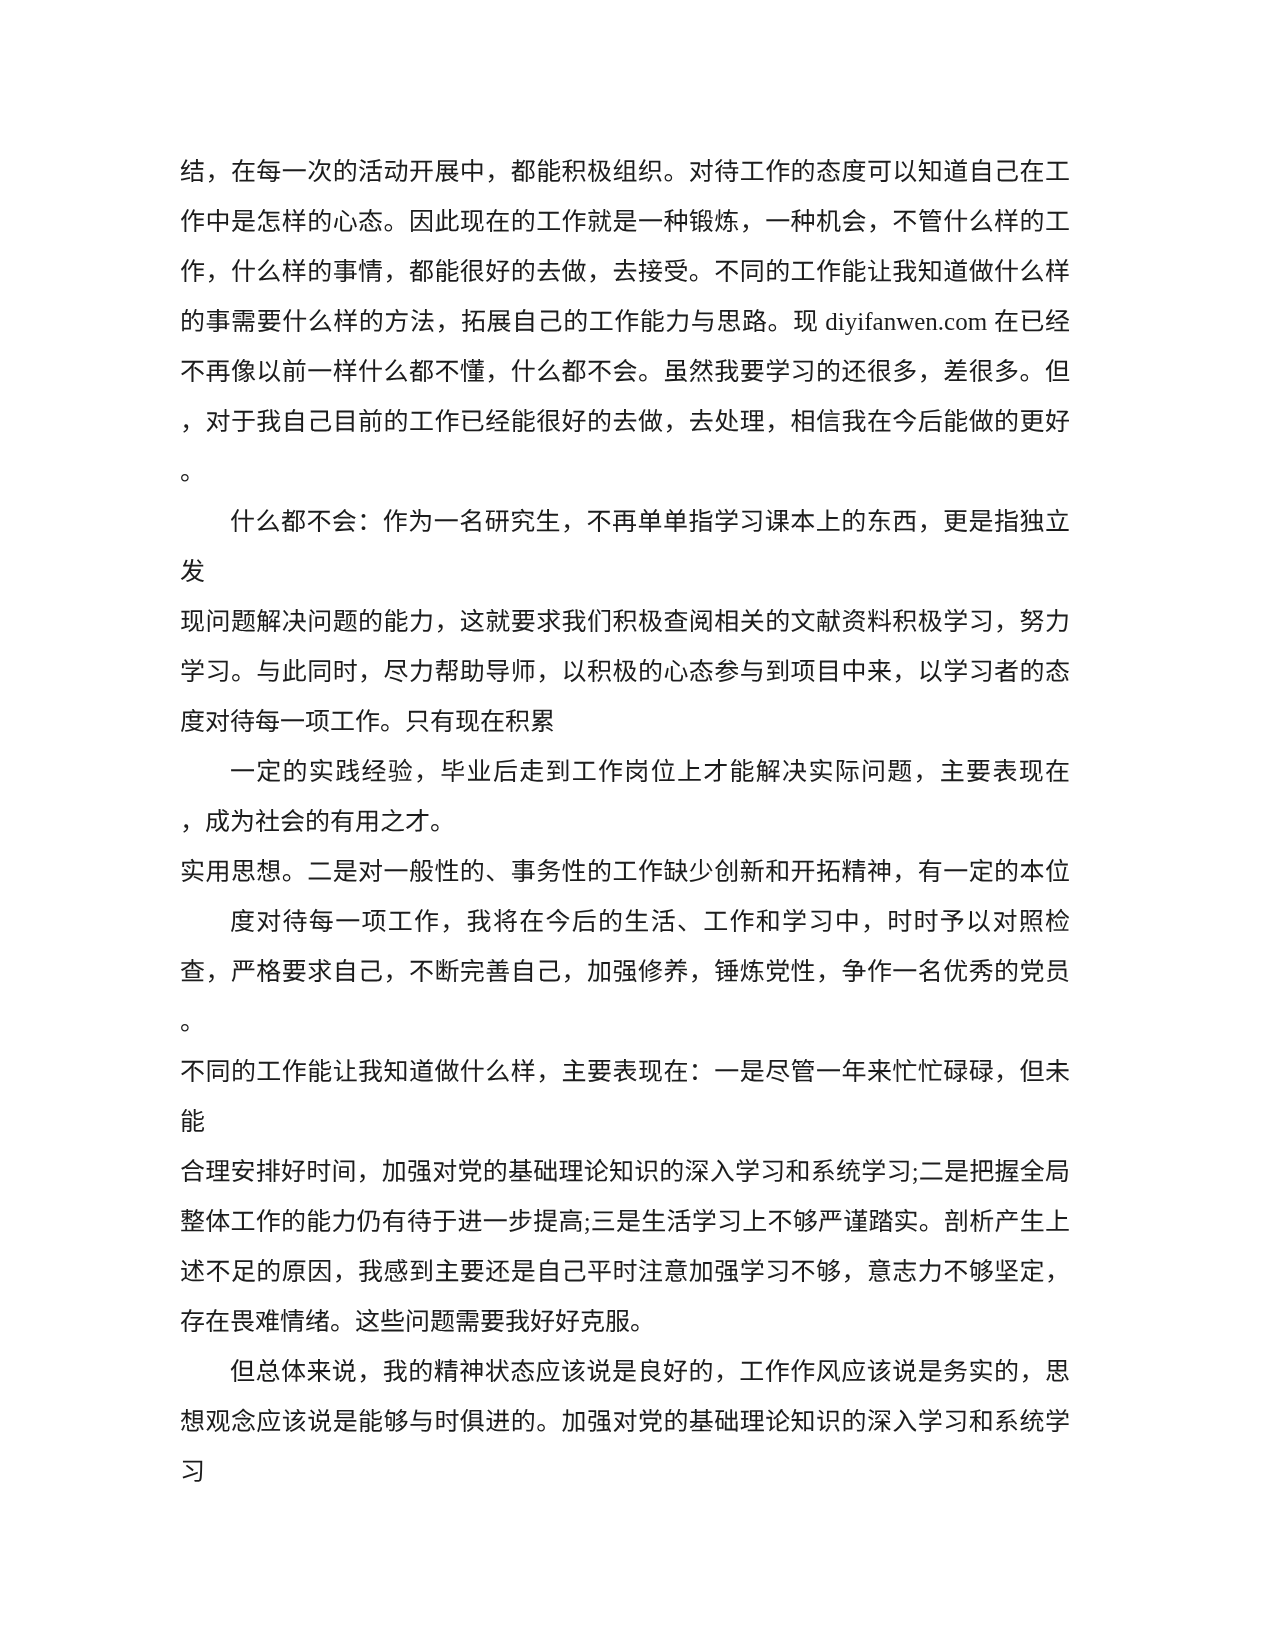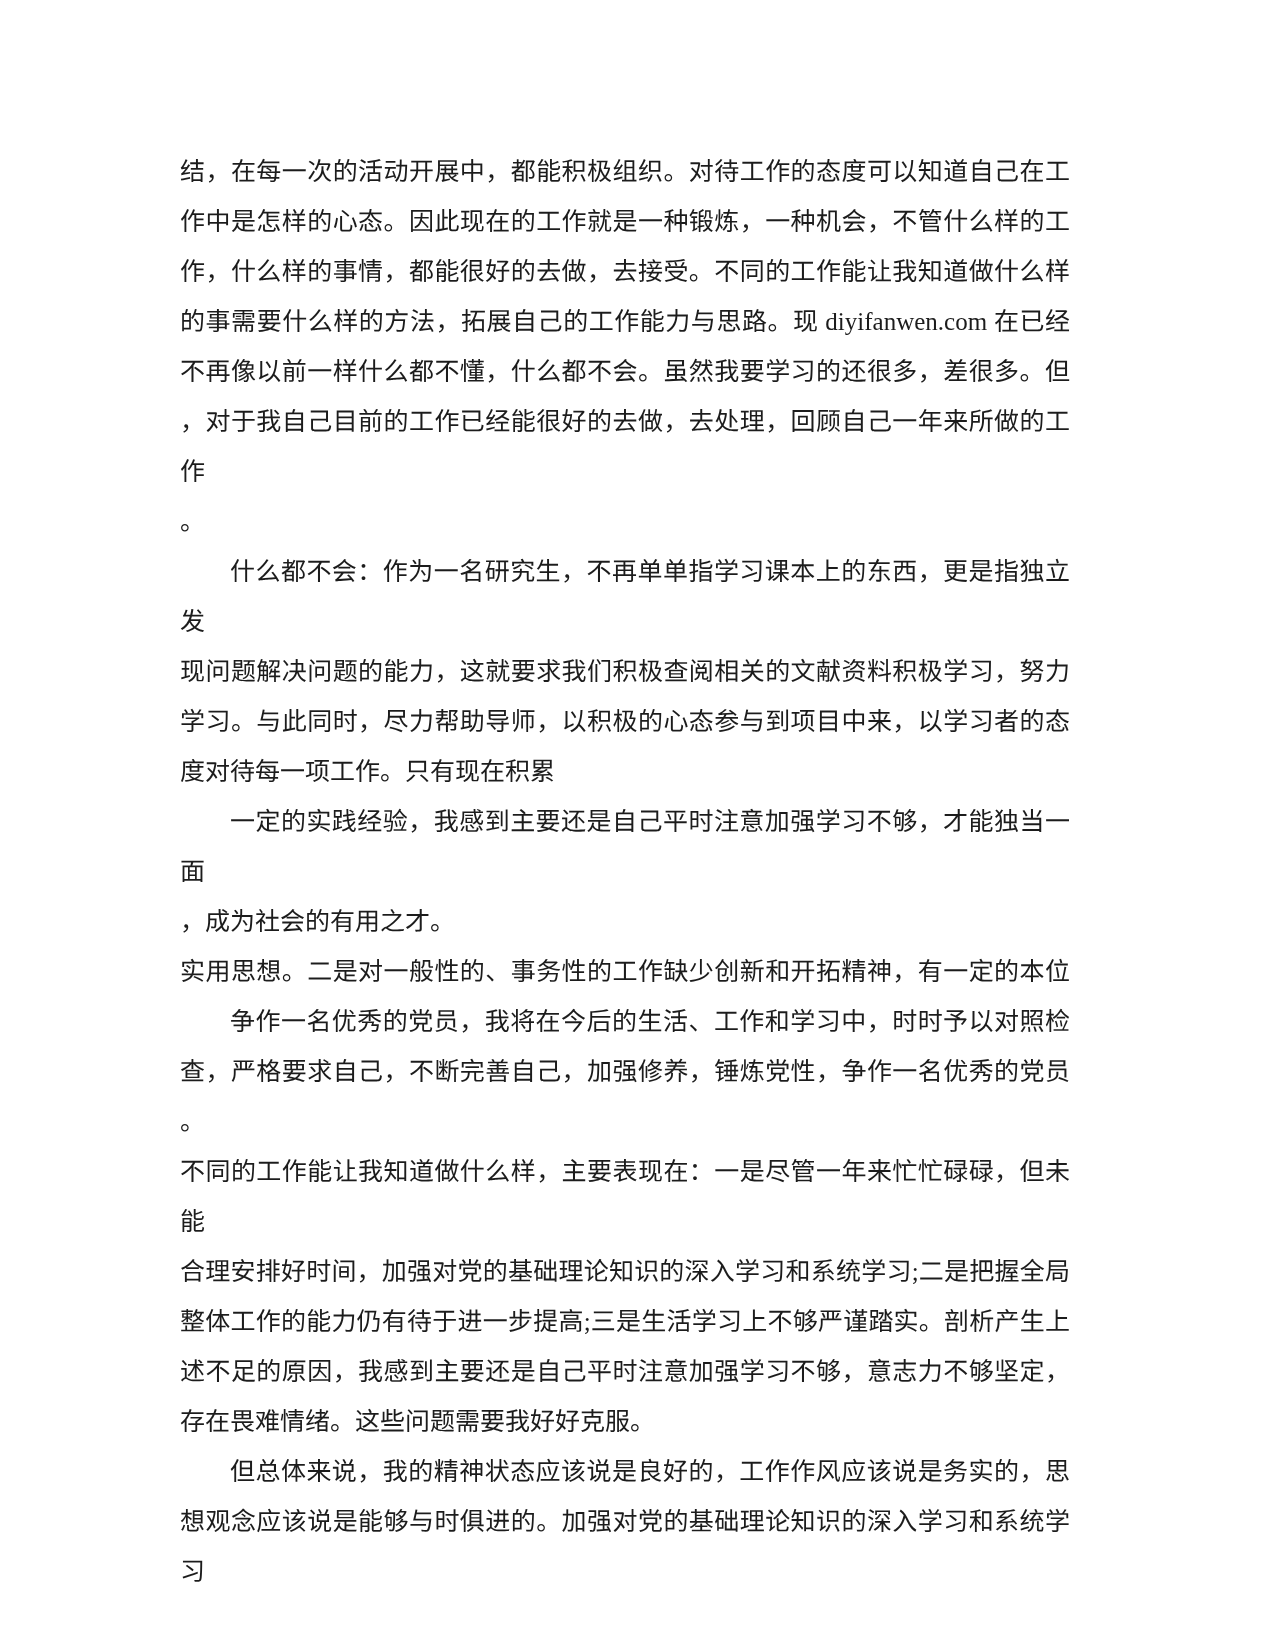--- a/index.html
+++ b/index.html
@@ -43,30 +43,30 @@
 </head>
 <body>
 
 <div class="page">
   <div class="textblock">
     <div class="line full">结，在每一次的活动开展中，都能积极组织。对待工作的态度可以知道自己在工</div>
     <div class="line full">作中是怎样的心态。因此现在的工作就是一种锻炼，一种机会，不管什么样的工</div>
     <div class="line full">作，什么样的事情，都能很好的去做，去接受。不同的工作能让我知道做什么样</div>
     <div class="line full">的事需要什么样的方法，拓展自己的工作能力与思路。现 diyifanwen.com 在已经</div>
     <div class="line full">不再像以前一样什么都不懂，什么都不会。虽然我要学习的还很多，差很多。但</div>
-    <div class="line full">，对于我自己目前的工作已经能很好的去做，去处理，回顾自己一年来所做的工作</div>
+    <div class="line full">，对于我自己目前的工作已经能很好的去做，去处理，相信我在今后能做的更好</div>
     <div class="line short">。</div>
     <div class="line full indent">什么都不会：作为一名研究生，不再单单指学习课本上的东西，更是指独立发</div>
     <div class="line full">现问题解决问题的能力，这就要求我们积极查阅相关的文献资料积极学习，努力</div>
     <div class="line full">学习。与此同时，尽力帮助导师，以积极的心态参与到项目中来，以学习者的态</div>
     <div class="line short">度对待每一项工作。只有现在积累</div>
-    <div class="line full indent">一定的实践经验，我感到主要还是自己平时注意加强学习不够，才能独当一面</div>
+    <div class="line full indent">一定的实践经验，毕业后走到工作岗位上才能解决实际问题，主要表现在</div>
     <div class="line short">，成为社会的有用之才。</div>
     <div class="line full">实用思想。二是对一般性的、事务性的工作缺少创新和开拓精神，有一定的本位</div>
-    <div class="line full indent">争作一名优秀的党员，我将在今后的生活、工作和学习中，时时予以对照检</div>
+    <div class="line full indent">度对待每一项工作，我将在今后的生活、工作和学习中，时时予以对照检</div>
     <div class="line full">查，严格要求自己，不断完善自己，加强修养，锤炼党性，争作一名优秀的党员</div>
     <div class="line short">。</div>
     <div class="line full">不同的工作能让我知道做什么样，主要表现在：一是尽管一年来忙忙碌碌，但未能</div>
     <div class="line full">合理安排好时间，加强对党的基础理论知识的深入学习和系统学习;二是把握全局</div>
     <div class="line full">整体工作的能力仍有待于进一步提高;三是生活学习上不够严谨踏实。剖析产生上</div>
     <div class="line full">述不足的原因，我感到主要还是自己平时注意加强学习不够，意志力不够坚定，</div>
     <div class="line short">存在畏难情绪。这些问题需要我好好克服。</div>
     <div class="line full indent">但总体来说，我的精神状态应该说是良好的，工作作风应该说是务实的，思</div>
     <div class="line full">想观念应该说是能够与时俱进的。加强对党的基础理论知识的深入学习和系统学习</div>
   </div>

